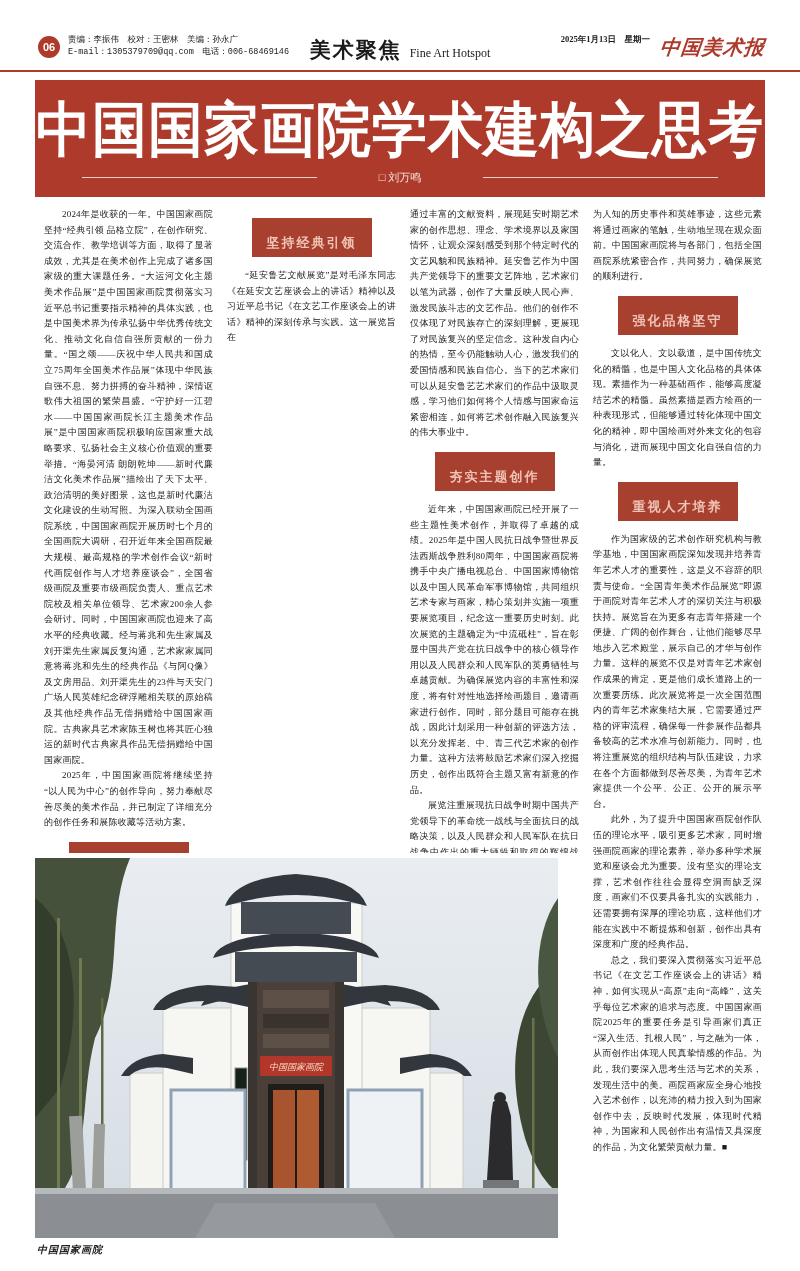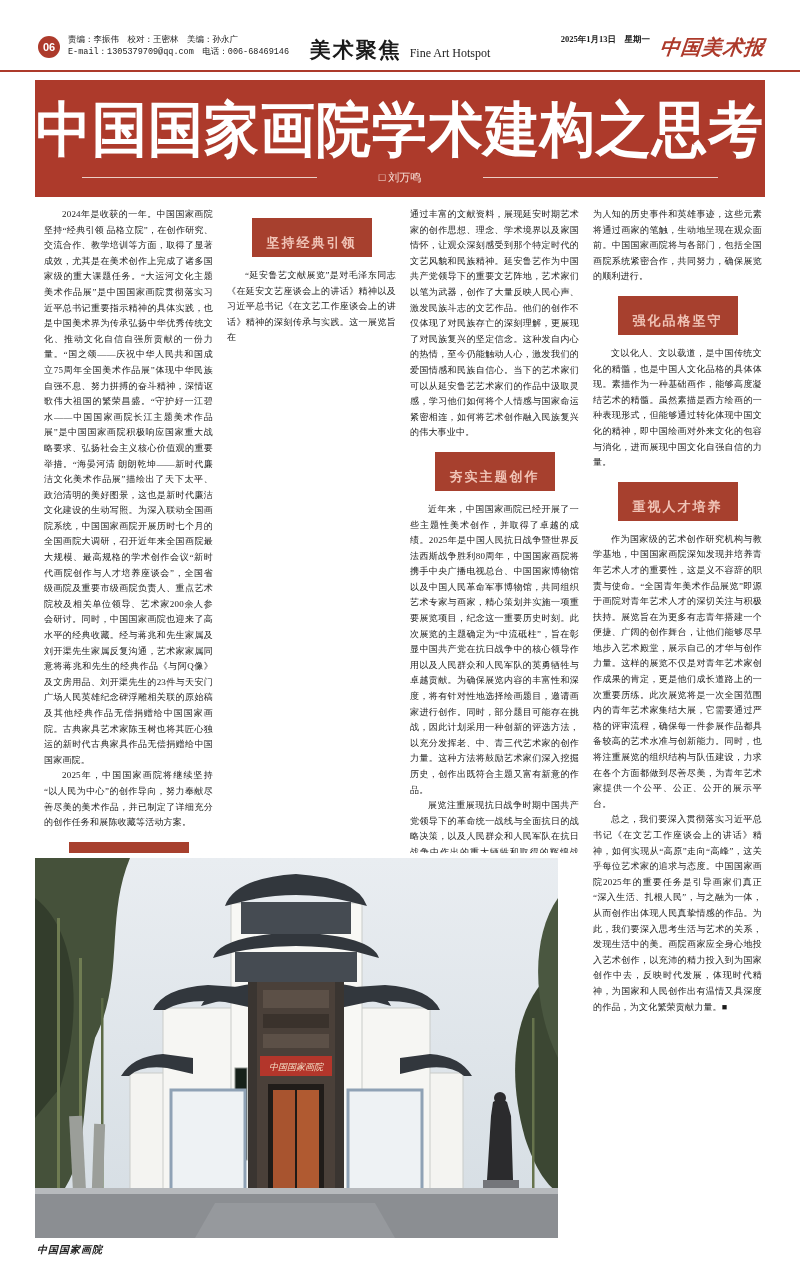--- a/index.html
+++ b/index.html
@@ -112,20 +112,21 @@
       <div class="section-heading">夯实主题创作</div>
       <p class="para indent">近年来，中国国家画院已经开展了一些主题性美术创作，并取得了卓越的成绩。2025年是中国人民抗日战争暨世界反法西斯战争胜利80周年，中国国家画院将携手中央广播电视总台、中国国家博物馆以及中国人民革命军事博物馆，共同组织艺术专家与画家，精心策划并实施一项重要展览项目，纪念这一重要历史时刻。此次展览的主题确定为“中流砥柱”，旨在彰显中国共产党在抗日战争中的核心领导作用以及人民群众和人民军队的英勇牺牲与卓越贡献。为确保展览内容的丰富性和深度，将有针对性地选择绘画题目，邀请画家进行创作。同时，部分题目可能存在挑战，因此计划采用一种创新的评选方法，以充分发挥老、中、青三代艺术家的创作力量。这种方法将鼓励艺术家们深入挖掘历史，创作出既符合主题又富有新意的作品。</p>
       <p class="para indent">展览注重展现抗日战争时期中国共产党领导下的革命统一战线与全面抗日的战略决策，以及人民群众和人民军队在抗日战争中作出的重大牺牲和取得的辉煌战绩。期望通过展览，让观众深刻感受到中国共产党在抗日战争中的中流砥柱作用。此外，展览还将在题材中融入新颖的元素，揭示一些鲜</p>
     </section>
   <section class="col" id="col4">
       <p class="para">为人知的历史事件和英雄事迹，这些元素将通过画家的笔触，生动地呈现在观众面前。中国国家画院将与各部门，包括全国画院系统紧密合作，共同努力，确保展览的顺利进行。</p>
       <div class="section-heading">强化品格坚守</div>
       <p class="para indent">文以化人、文以载道，是中国传统文化的精髓，也是中国人文化品格的具体体现。素描作为一种基础画作，能够高度凝结艺术的精髓。虽然素描是西方绘画的一种表现形式，但能够通过转化体现中国文化的精神，即中国绘画对外来文化的包容与消化，进而展现中国文化自强自信的力量。</p>
       <div class="section-heading">重视人才培养</div>
       <p class="para indent">作为国家级的艺术创作研究机构与教学基地，中国国家画院深知发现并培养青年艺术人才的重要性，这是义不容辞的职责与使命。“全国青年美术作品展览”即源于画院对青年艺术人才的深切关注与积极扶持。展览旨在为更多有志青年搭建一个便捷、广阔的创作舞台，让他们能够尽早地步入艺术殿堂，展示自己的才华与创作力量。这样的展览不仅是对青年艺术家创作成果的肯定，更是他们成长道路上的一次重要历练。此次展览将是一次全国范围内的青年艺术家集结大展，它需要通过严格的评审流程，确保每一件参展作品都具备较高的艺术水准与创新能力。同时，也将注重展览的组织结构与队伍建设，力求在各个方面都做到尽善尽美，为青年艺术家提供一个公平、公正、公开的展示平台。</p>
+      <p class="para indent">此外，为了提升中国国家画院创作队伍的理论水平，吸引更多艺术家，同时增强画院画家的理论素养，举办多种学术展览和座谈会尤为重要。没有坚实的理论支撑，艺术创作往往会显得空洞而缺乏深度，画家们不仅要具备扎实的实践能力，还需要拥有深厚的理论功底，这样他们才能在实践中不断提炼和创新，创作出具有深度和广度的经典作品。</p>
       <p class="para indent">总之，我们要深入贯彻落实习近平总书记《在文艺工作座谈会上的讲话》精神，如何实现从“高原”走向“高峰”，这关乎每位艺术家的追求与态度。中国国家画院2025年的重要任务是引导画家们真正“深入生活、扎根人民”，与之融为一体，从而创作出体现人民真挚情感的作品。为此，我们要深入思考生活与艺术的关系，发现生活中的美。画院画家应全身心地投入艺术创作，以充沛的精力投入到为国家创作中去，反映时代发展，体现时代精神，为国家和人民创作出有温情又具深度的作品，为文化繁荣贡献力量。■</p>
     </section>
 </main>
 
 <figure class="photo-wrap" style="margin:0;">
   <svg width="523" height="380" viewBox="0 0 523 380">
     <defs>
       <linearGradient id="sky" x1="0" y1="0" x2="0" y2="1">
         <stop offset="0" stop-color="#e9edf1"></stop>
           <stop offset="1" stop-color="#d5dde3"></stop>

